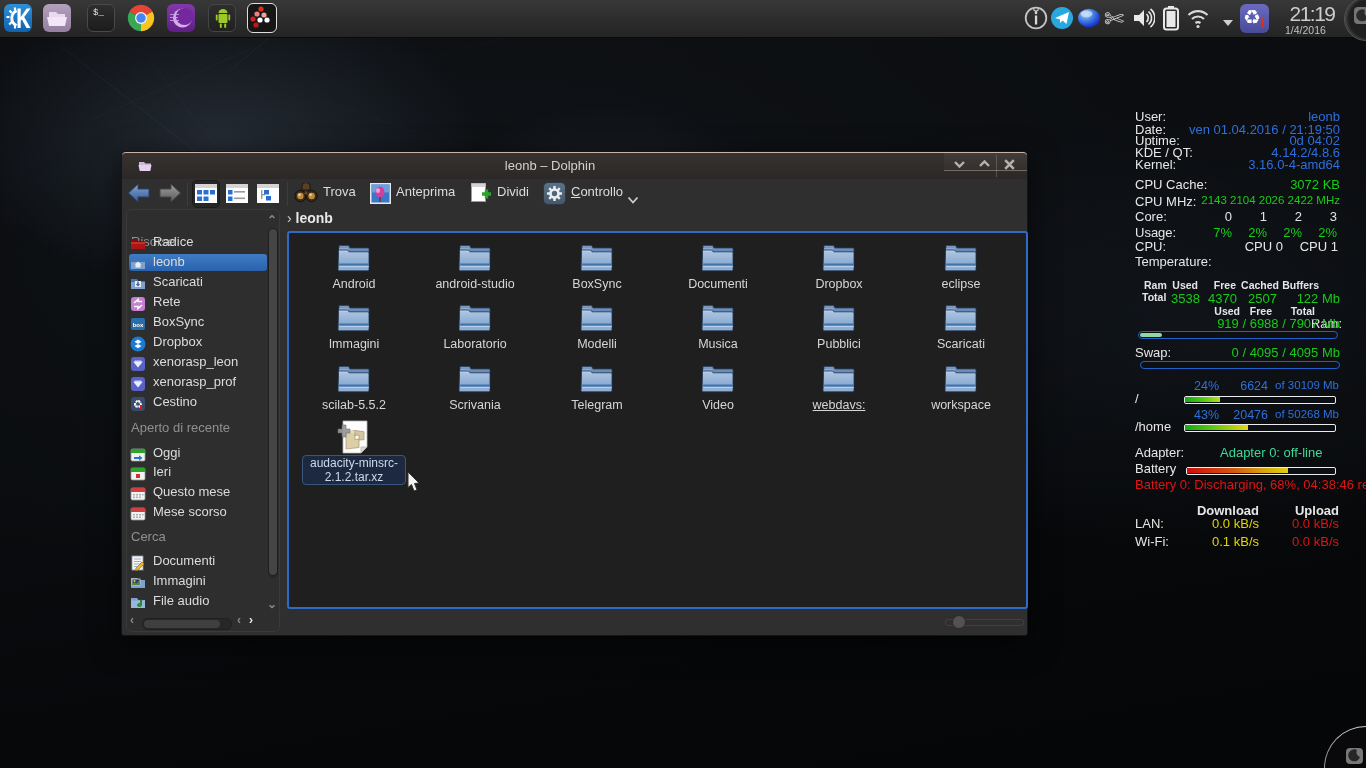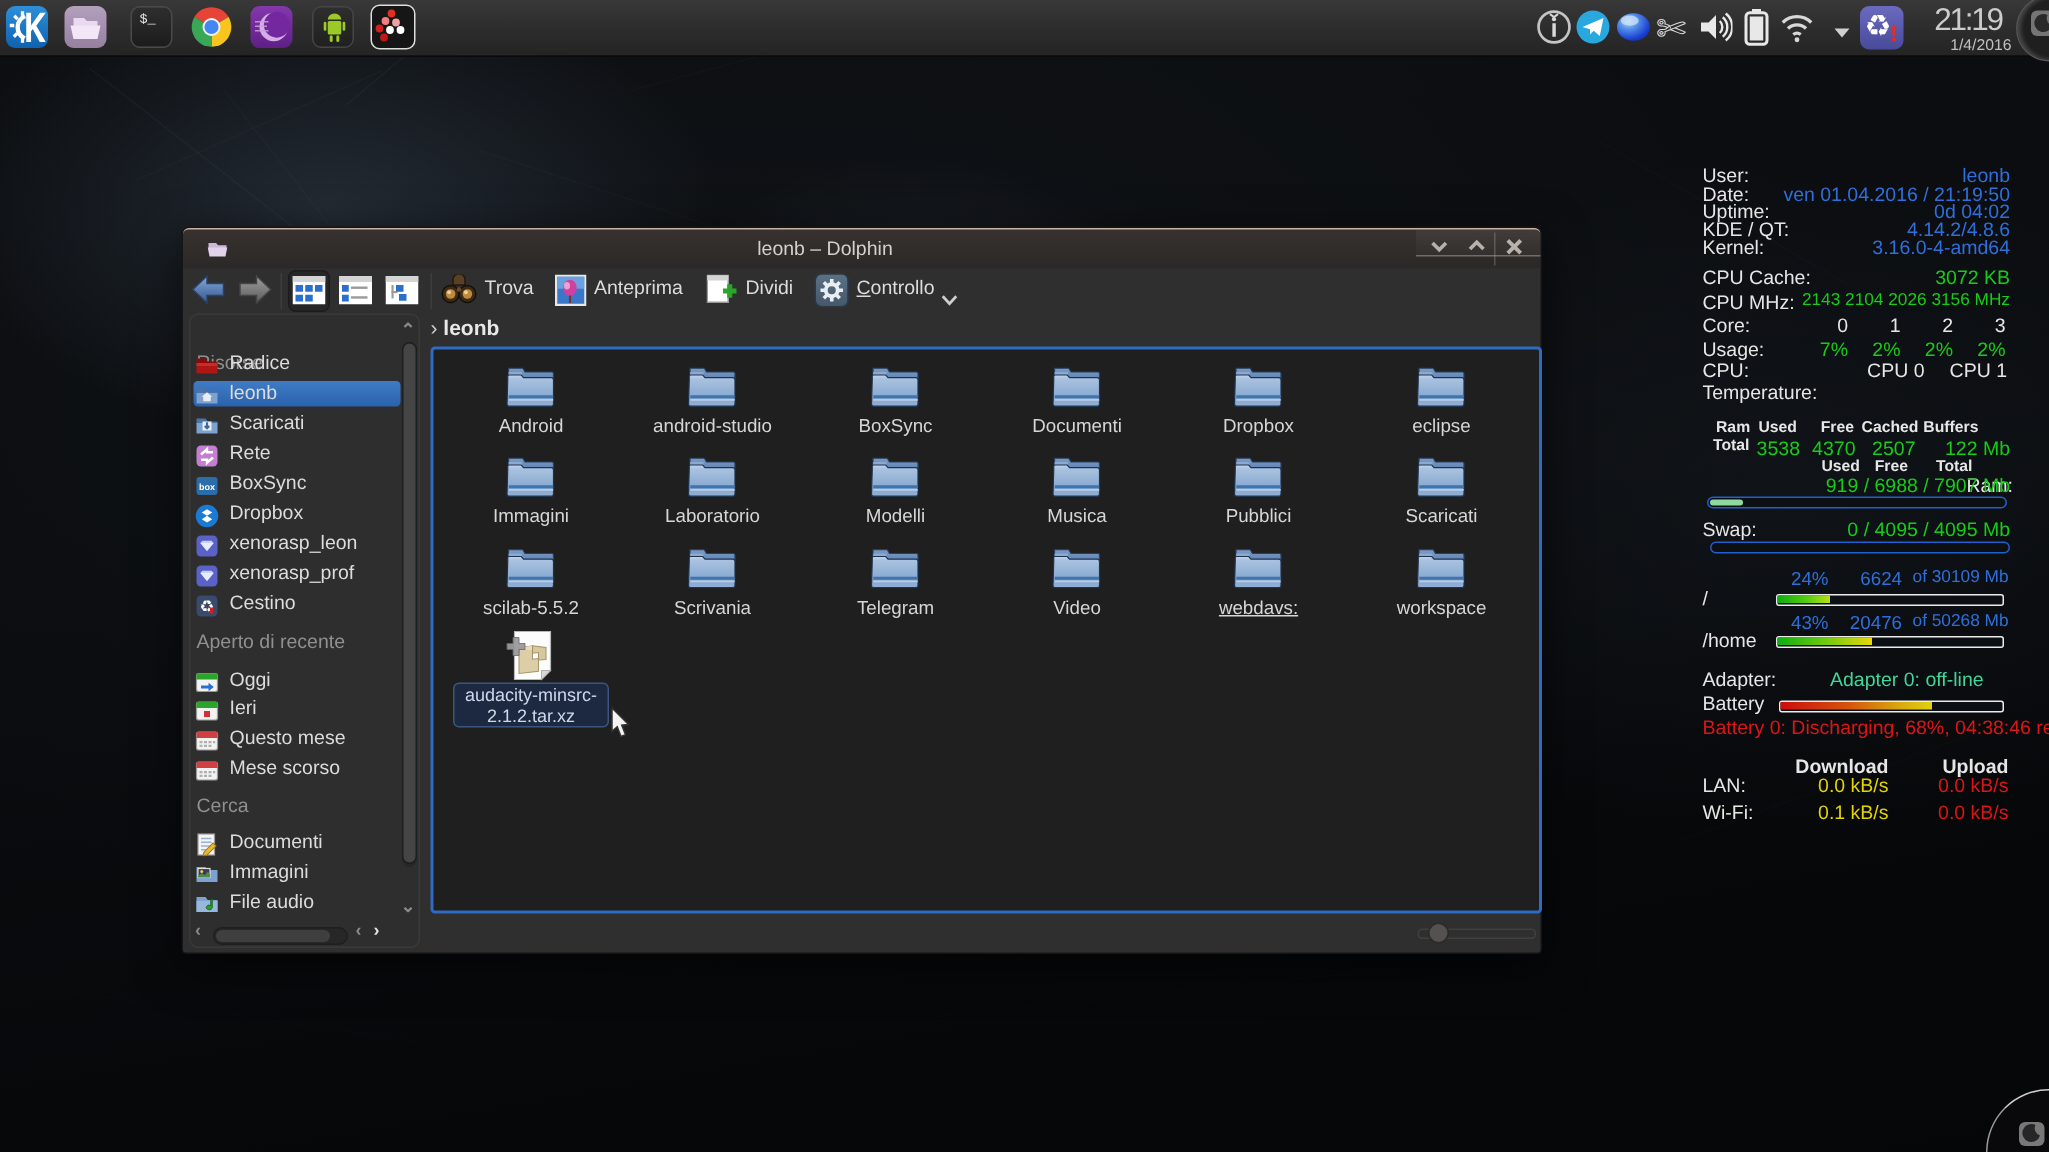--- a/index.html
+++ b/index.html
@@ -19,21 +19,21 @@
 
 #panel {
   position:absolute; left:0; top:0; width:1366px; height:38px;
   background:linear-gradient(#383838, #2c2c2c 55%, #242424);
   border-bottom:1px solid #0a0a0a;
 }
 .licon { position:absolute; top:4px; width:28px; height:28px; border-radius:6px; }
 
 .tray { position:absolute; }
 #clock { position:absolute; left:1283px; top:2px; width:58px; text-align:center; color:#cccccc; font-size:21px; letter-spacing:-1.5px;}
-#date { position:absolute; left:1285px; top:24px; width:56px; text-align:right; color:#c0c0c0; font-size:10.5px; letter-spacing:0;}
+#date { position:absolute; left:1285px; top:24px; width:56px; text-align:left; color:#c0c0c0; font-size:10.5px; letter-spacing:0;}
 #panelcashew { position:absolute; left:1344px; top:-3px; width:44px; height:44px; border-radius:50%; background:#1f1f1f; border:1px solid #555; box-shadow:inset 2px 0 3px rgba(200,200,200,0.25); }
 #panelcashew .sq { position:absolute; left:9px; top:9px; width:17px; height:17px; border-radius:4px; background:#757575; }
 
 
 #win {
   position:absolute; left:121px; top:151px; width:907px; height:485px;
   background:#2f2f2f; border-radius:5px 5px 3px 3px;
   border:1px solid #151515;
   box-shadow:0 8px 30px rgba(0,0,0,0.6);
 }
@@ -691,21 +691,21 @@
   </div>
 </div>
 
 <div id="conky">
   <div class="cl" style="top:4px;"><span class="">User:</span><span class="r blue">leonb</span></div>
   <div class="cl" style="top:17px;"><span class="">Date:</span><span class="r blue">ven 01.04.2016 / 21:19:50</span></div>
   <div class="cl" style="top:28px;"><span class="">Uptime:</span><span class="r blue">0d 04:02</span></div>
   <div class="cl" style="top:40px;"><span class="">KDE / QT:</span><span class="r blue">4.14.2/4.8.6</span></div>
   <div class="cl" style="top:52px;"><span class="">Kernel:</span><span class="r blue">3.16.0-4-amd64</span></div>
   <div class="cl" style="top:72px;"><span class="">CPU Cache:</span><span class="r green">3072 KB</span></div>
-  <div class="cl" style="top:89px;"><span class="">CPU MHz:</span><span class="r green" style="font-size:11.5px;">2143 2104 2026 3156 MHz</span></div>
+  <div class="cl" style="top:89px;"><span class="">CPU MHz:</span><span class="r green" style="font-size:11.5px;">2143 2104 2026 2422 MHz</span></div>
   <div class="cl" style="top:104px;"><span>Core:</span><span class="" style="position:absolute; right:110px;">0</span><span class="" style="position:absolute; right:75px;">1</span><span class="" style="position:absolute; right:40px;">2</span><span class="" style="position:absolute; right:5px;">3</span></div>
   <div class="cl" style="top:120px;"><span>Usage:</span><span class="green" style="position:absolute; right:110px;">7%</span><span class="green" style="position:absolute; right:75px;">2%</span><span class="green" style="position:absolute; right:40px;">2%</span><span class="green" style="position:absolute; right:5px;">2%</span></div>
   <div class="cl" style="top:134px;"><span>CPU:</span><span style="position:absolute; right:59px;">CPU 0</span><span style="position:absolute; right:4px;">CPU 1</span></div>
   <div class="cl" style="top:149px;"><span class="">Temperature:</span><span class="r blue"></span></div>
   <div class="cl" style="top:174px; font-size:10.5px; font-weight:bold;">
         <span style="position:absolute; left:9px;">Ram</span>
         <span style="position:absolute; right:144px;">Used</span>
         <span style="position:absolute; right:106px;">Free</span>
         <span style="position:absolute; right:63px;">Cached</span>
         <span style="position:absolute; right:23px;">Buffers</span>

